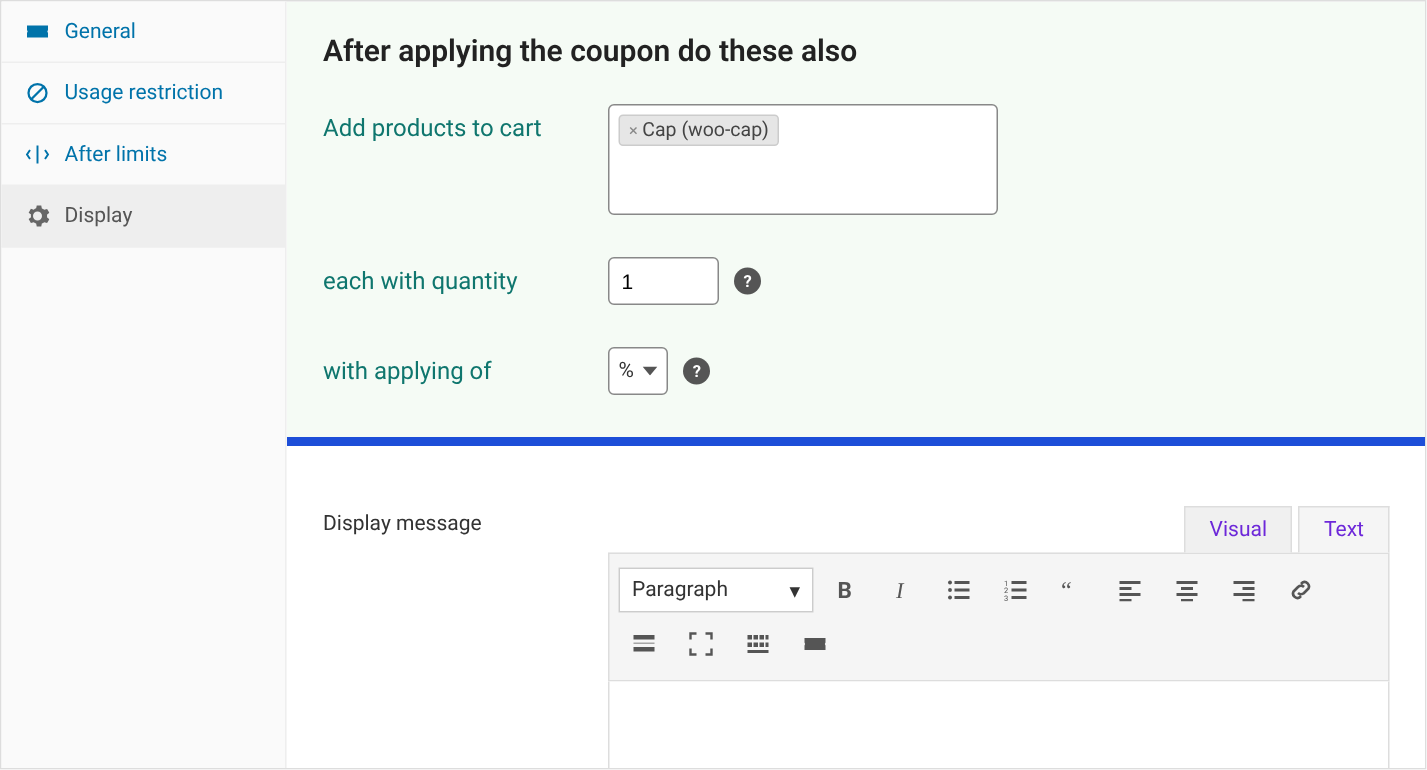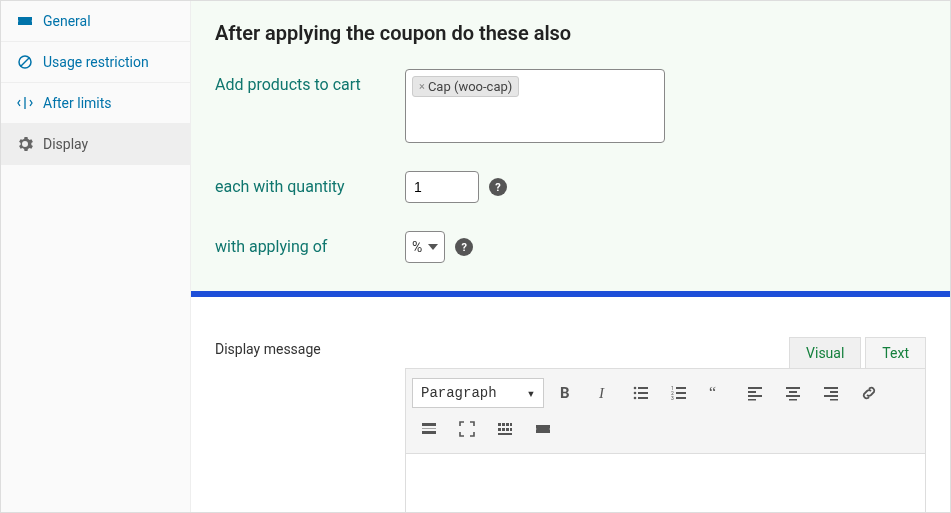--- a/index.html
+++ b/index.html
@@ -148,21 +148,21 @@
       display: flex;
       justify-content: flex-end;
       gap: 4px;
     }
     .editor-tab {
       border: 1px solid #ddd;
       border-bottom: none;
       background: #f5f5f5;
       padding: 7px 16px;
       font-size: 14px;
-      color: #15803d;
+      color: #6d28d9;
       cursor: pointer;
     }
     .editor-tab.active { background: #f0f0f0; }
     .editor-toolbar {
       border: 1px solid #ddd;
       background: #f5f5f5;
       padding: 6px 6px;
     }
     .toolbar-row {
       display: flex;
@@ -176,21 +176,20 @@
       background: #fff;
       height: 30px;
       padding: 0 8px;
       display: inline-flex;
       align-items: center;
       gap: 30px;
       font-size: 14px;
       cursor: pointer;
       min-width: 130px;
       justify-content: space-between;
-      font-family: Liberation Mono, monospace;
     }
     .tb-btn {
       width: 34px;
       height: 30px;
       display: inline-flex;
       align-items: center;
       justify-content: center;
       cursor: pointer;
       color: #555;
       border-radius: 2px;

